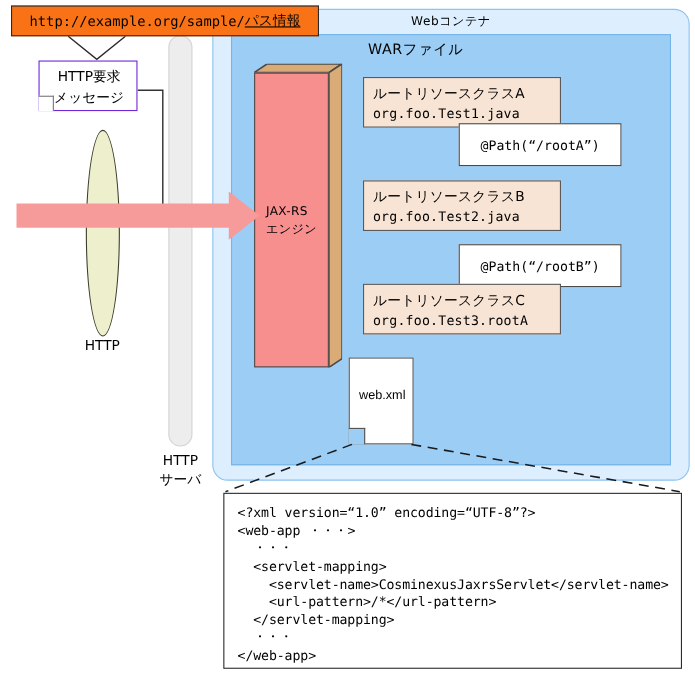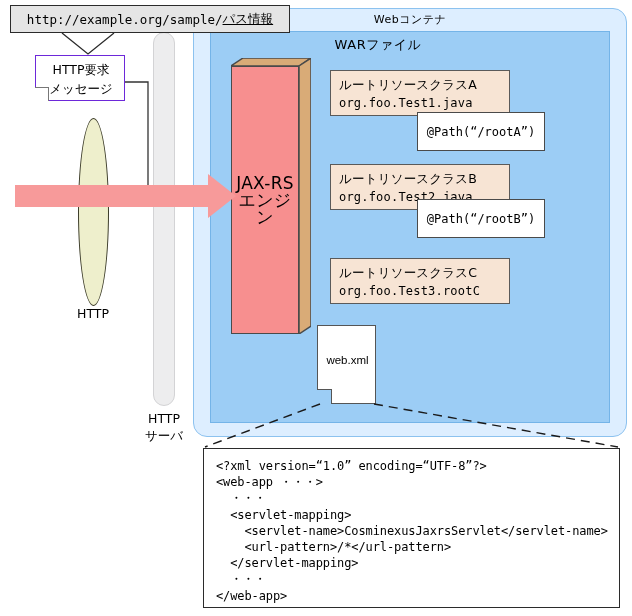--- a/index.html
+++ b/index.html
@@ -28,32 +28,32 @@
   }
 
   
   .engine{position:absolute;left:231px;top:58px;width:80px;height:276px;}
   .engine .front{
     position:absolute;left:0;top:8px;width:68px;height:268px;
     background:#f78f8f;border:1.5px solid #4a4a4a;box-sizing:border-box;
     display:flex;align-items:center;justify-content:center;
   }
   .engine .front .lbl{
-    font-size:17px;line-height:17px;text-align:center;letter-spacing:.3px;
+    font-size:11px;line-height:17px;letter-spacing:.3px;
   }
 
   
   .res-card{
     position:absolute;width:180px;height:46px;
     background:#f7e4d4;border:1.5px solid #5a5a5a;box-sizing:border-box;
     padding:5px 0 0 8px;font-size:12.5px;line-height:18px;letter-spacing:.2px;
   }
   .res-card .ln2{font-family:"DejaVu Sans Mono","Liberation Mono",monospace;font-size:12px;}
   .path-card{
-    position:absolute;width:128px;height:39px;
+    position:absolute;width:148px;height:39px;
     background:#ffffff;border:1.5px solid #4a4a4a;box-sizing:border-box;
     display:flex;align-items:center;justify-content:center;
     font-family:"DejaVu Sans Mono","Liberation Mono",monospace;font-size:12px;
   }
 
   
   .webxml-note{
     position:absolute;left:317px;top:325px;width:59px;height:79px;
     background:#ffffff;border:1px solid #555;box-sizing:border-box;
   }
@@ -63,21 +63,21 @@
     transform:skewX(0deg);
   }
   .webxml-note .txt{
     position:absolute;left:0;top:28px;width:59px;text-align:center;
     font-family:Liberation Sans, sans-serif;font-size:11.5px;
   }
 
   
   .url-box{
     position:absolute;left:10px;top:5px;width:280px;height:28px;
-    background:#e5e5e5;border:1.5px solid #2b2b2b;box-sizing:border-box;
+    background:#f97316;border:1.5px solid #2b2b2b;box-sizing:border-box;
     display:flex;align-items:center;justify-content:center;
     font-family:"DejaVu Sans Mono","Liberation Mono",monospace;font-size:12.5px;
     letter-spacing:0px;white-space:nowrap;z-index:6;
   }
   .url-box .u{text-decoration:underline;font-family:"DejaVu Sans","Liberation Sans",sans-serif;}
 
   
   .msg-note{
     position:absolute;left:35px;top:55px;width:90px;height:46px;
     background:#ffffff;border:1px solid #6d28d9;box-sizing:border-box;
@@ -157,27 +157,27 @@
     <div class="ln2">org.foo.Test1.java</div>
   </div>
   <div class="path-card" style="left:417px;top:112px;">
     <span>@Path(“/rootA”)</span>
   </div>
 
   <div class="res-card" style="left:330px;top:164px;">
     <div>ルートリソースクラスB</div>
     <div class="ln2">org.foo.Test2.java</div>
   </div>
-  <div class="path-card" style="left:417px;top:199px;">
+  <div class="path-card" style="left:417px;top:222px;">
     <span>@Path(“/rootB”)</span>
   </div>
 
   <div class="res-card" style="left:330px;top:258px;">
     <div>ルートリソースクラスC</div>
-    <div class="ln2">org.foo.Test3.rootC</div>
+    <div class="ln2">org.foo.Test3.rootA</div>
   </div>
 
   <div class="webxml-note">
     <div class="txt">web.xml</div>
     <div class="fold"></div>
   </div>
 
   <div class="http-server-bar"></div>
   <div class="http-server-label">
     <span>HTTP</span><br>

